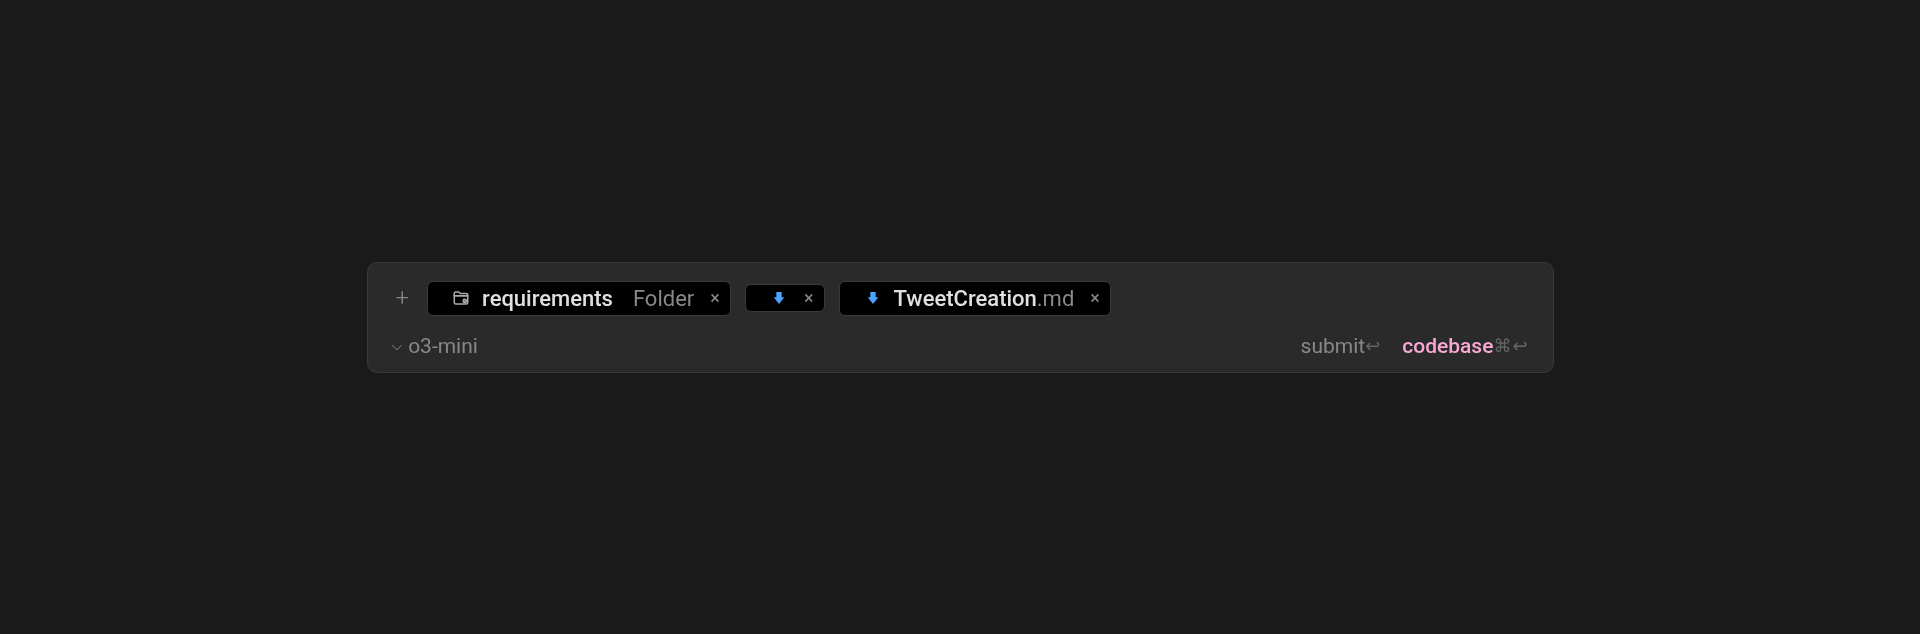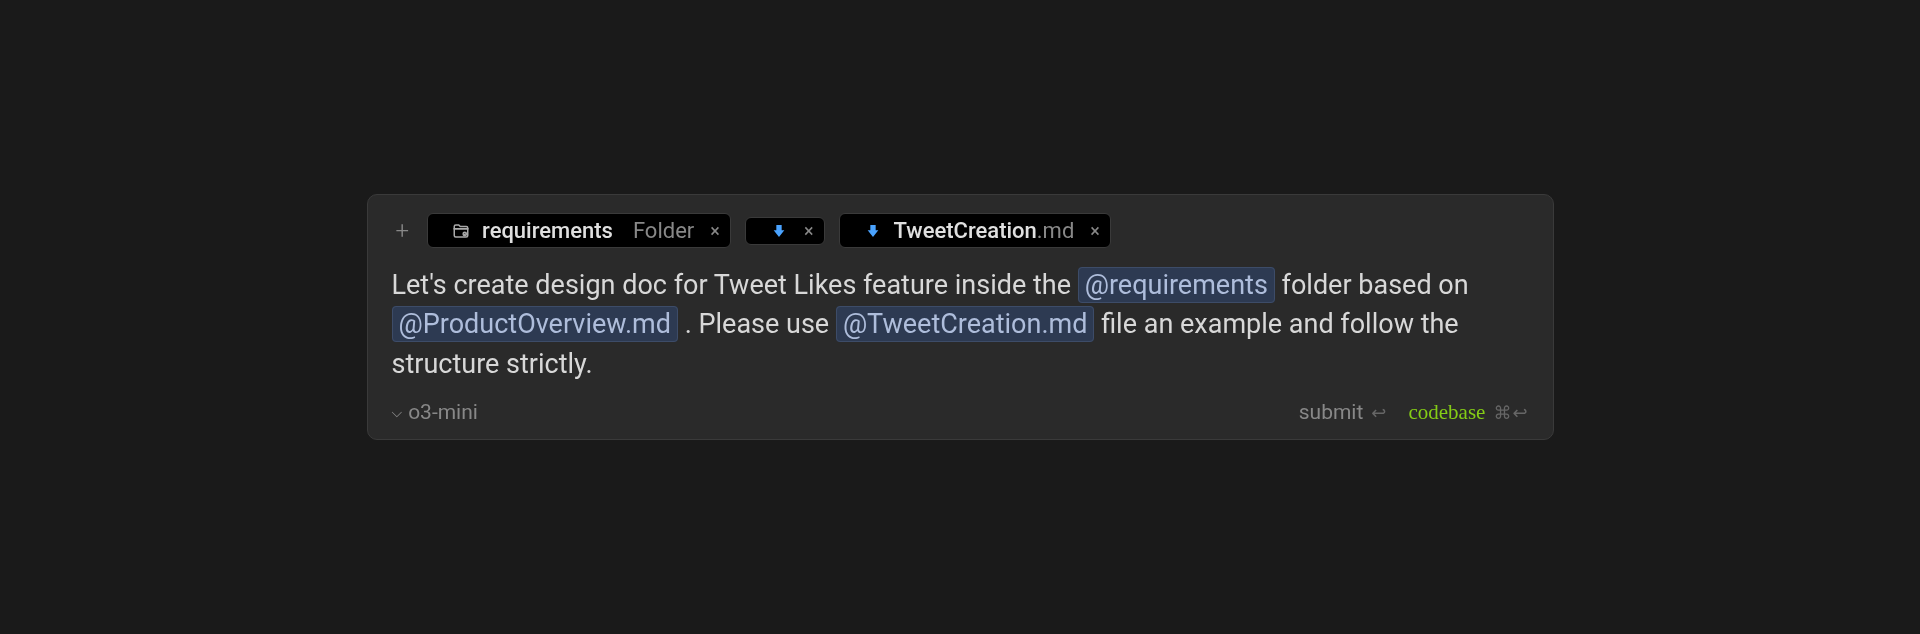--- a/index.html
+++ b/index.html
@@ -109,30 +109,28 @@
       color: #888;
     }
     .footer-actions {
       display: inline-flex;
       align-items: center;
       gap: 22px;
     }
     .action {
       display: inline-flex;
       align-items: center;
-      gap: 8px;
       cursor: pointer;
     }
     .action-label {
       color: #888;
     }
     .action.codebase .action-label {
-      color: #84cc16;
+      color: #f9a8d4;
       font-weight: 500;
-      font-family: Liberation Serif, serif;
     }
     .key-icon {
       color: #666;
       font-size: 18px;
     }
     .key-combo {
       color: #666;
       font-size: 18px;
       letter-spacing: 1px;
     }
@@ -172,21 +170,20 @@
       <span class="chip-icon">
         <svg viewBox="0 0 24 24" width="16" height="16">
           <path d="M12 3 L20 13 L16 13 L16 21 L8 21 L8 13 L4 13 Z" fill="#4aa3ff" transform="rotate(180 12 12)"></path>
         </svg>
       </span>
       <span><span class="chip-name">TweetCreation</span><span class="chip-ext">.md</span></span>
       <span class="chip-close">×</span>
     </span>
   </div>
 
-  <div class="prompt-text" id="prompt-text">Let's create design doc for Tweet Likes feature inside the <span class="mention">@requirements</span> folder based on <span class="mention">@ProductOverview.md</span> . Please use <span class="mention">@TweetCreation.md</span> file an example and follow the structure strictly.</div>
 
   <div class="footer-row">
     <span class="model-selector">
       <span class="chevron">⌵</span>
       <span>o3-mini</span>
     </span>
     <span class="footer-actions">
       <span class="action">
         <span class="action-label">submit</span>
         <span class="key-icon">↩</span>

